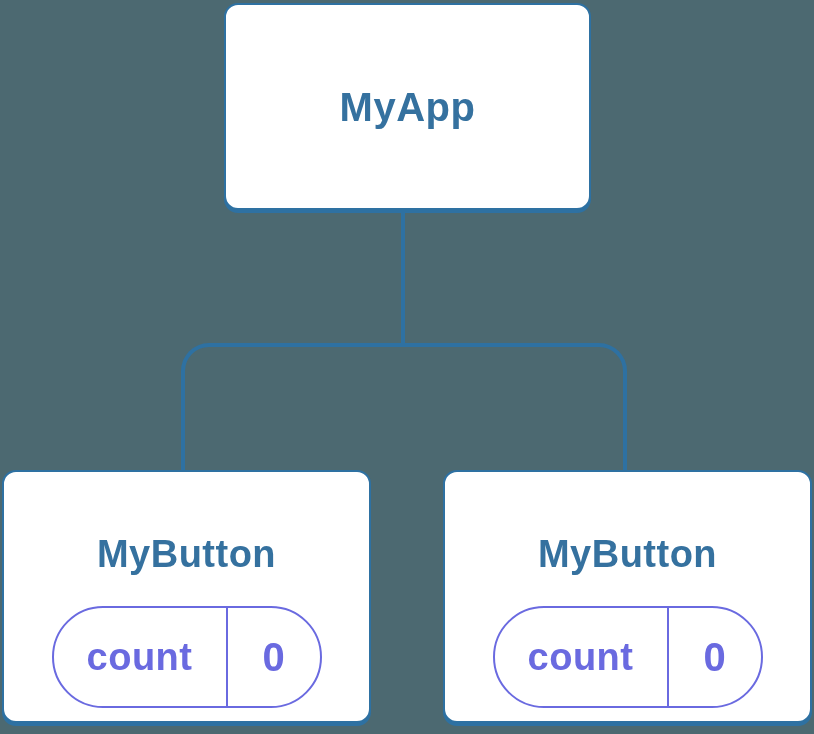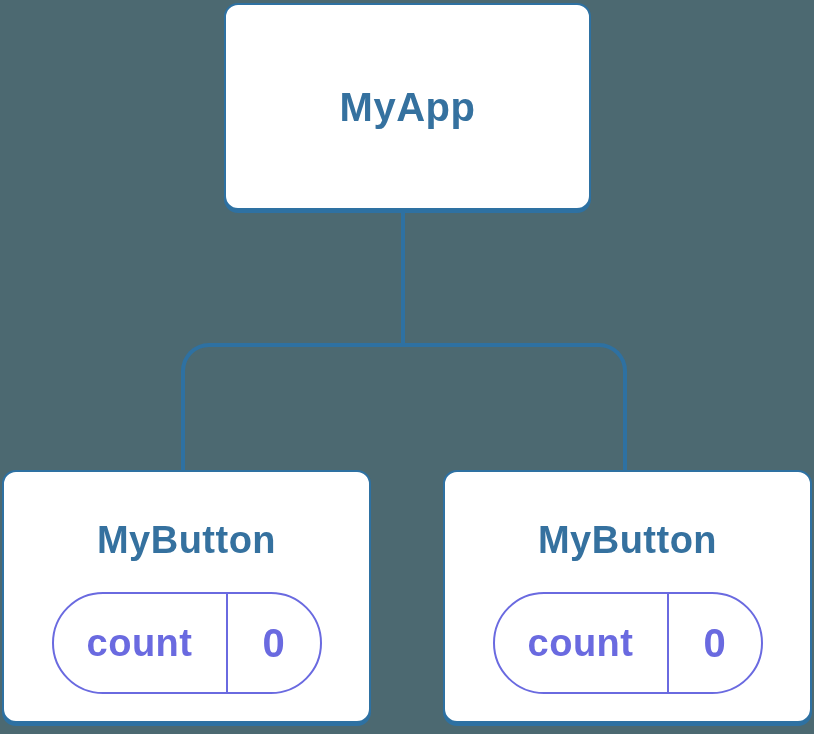--- a/index.html
+++ b/index.html
@@ -45,21 +45,21 @@
     line-height: 1.1;
   }
 
   .node-child {
     top: 470px;
     width: 369px;
     height: 253px;
     display: flex;
     flex-direction: column;
     align-items: center;
-    padding-top: 44px;
+    padding-top: 58px;
   }
 
   .node-child-left  { left: 2px; }
   .node-child-right { left: 443px; }
 
   .node-child .node-label {
     font-size: 38px;
     height: 48px;
     line-height: 48px;
     margin-bottom: 28px;

